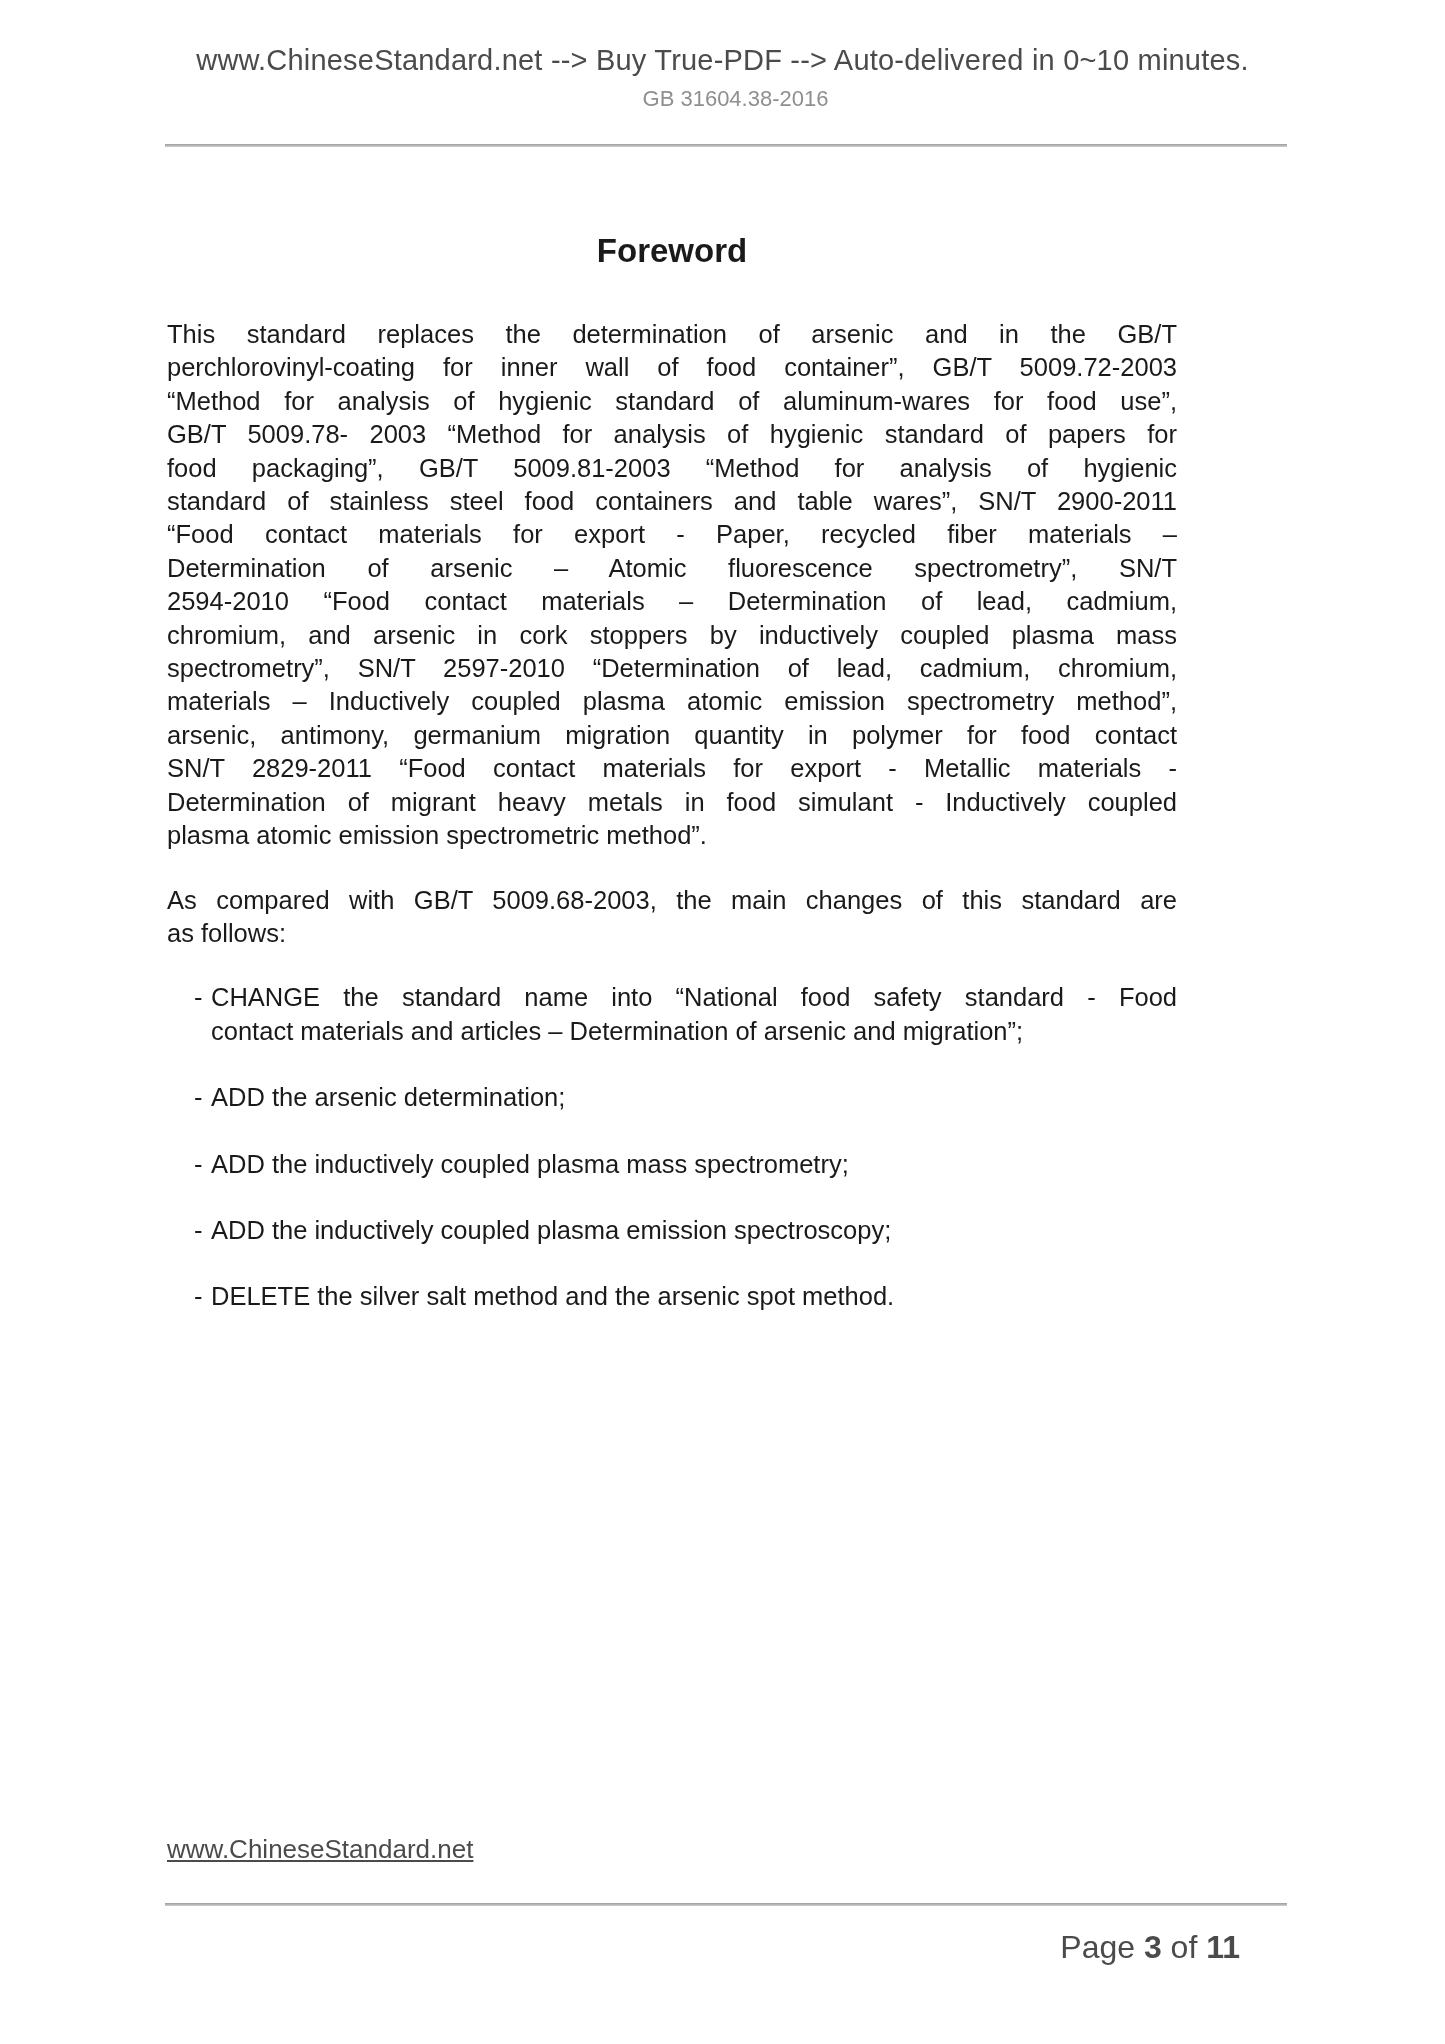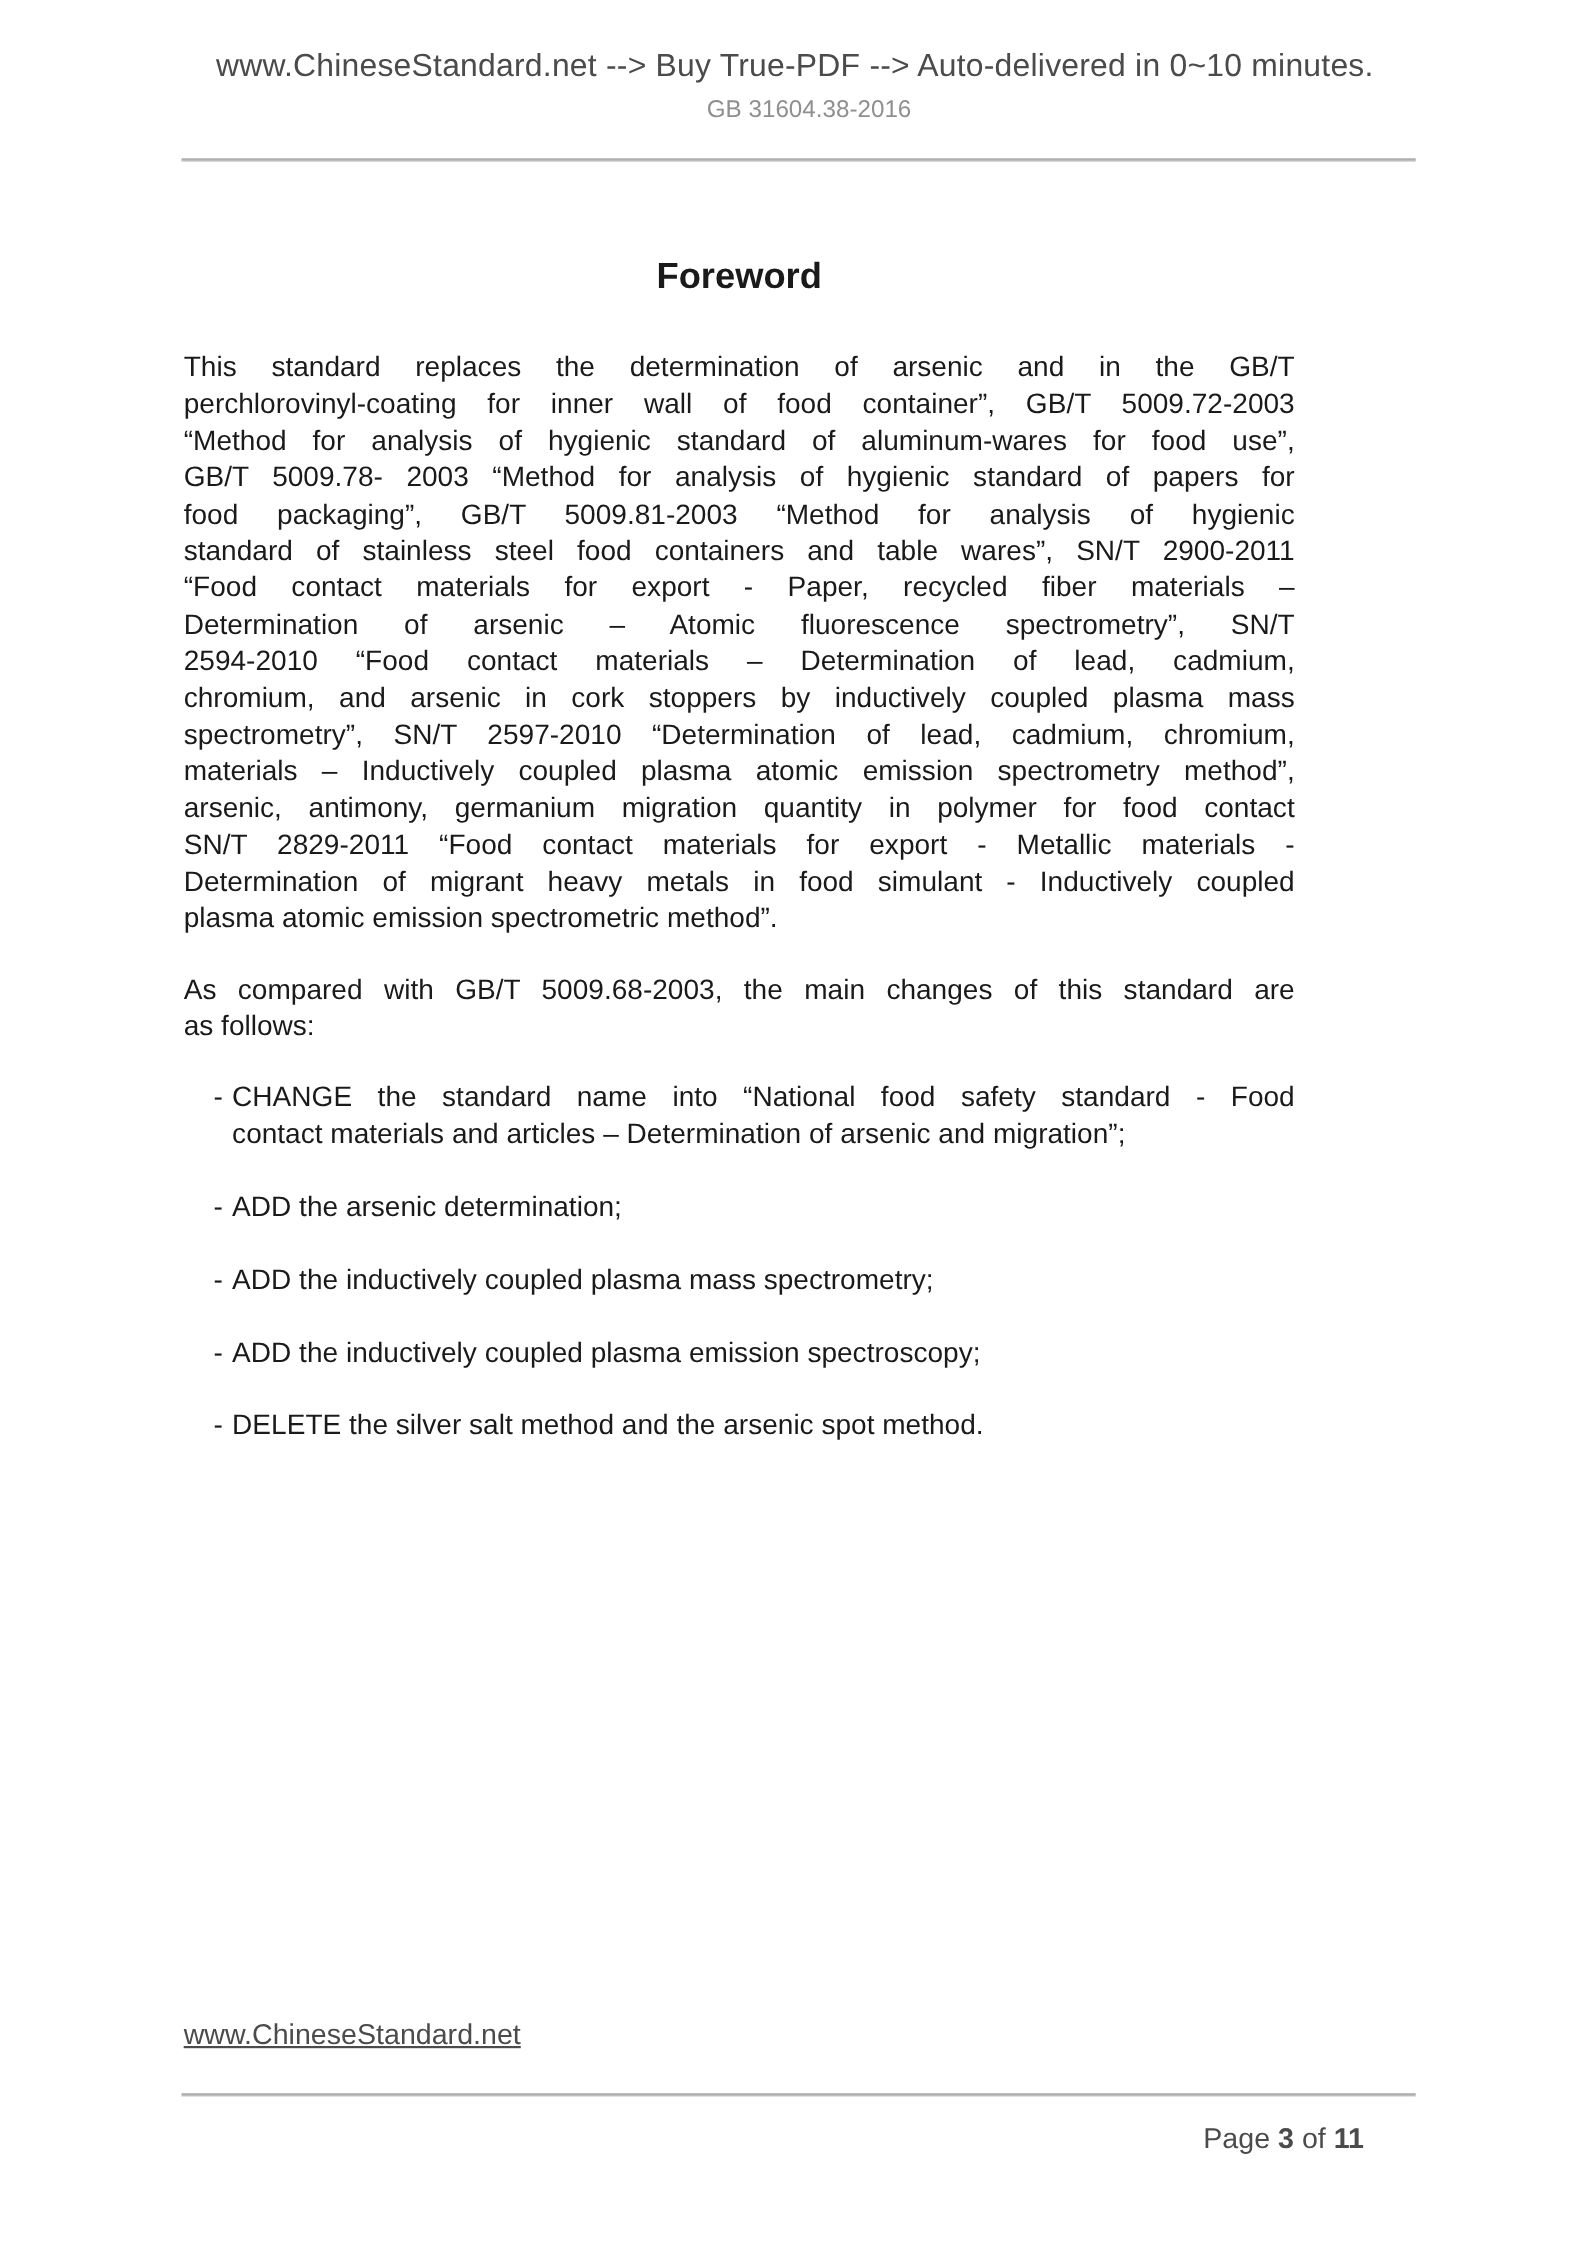--- a/index.html
+++ b/index.html
@@ -79,21 +79,21 @@
     position: absolute;
     top: 1834px; left: 167px;
     font-size: 26px;
     color: var(--footer-text, #4b4b4b);
     text-decoration: underline;
     cursor: pointer;
   }
   .footer-page {
     position: absolute;
     top: 1929px; right: 205px;
-    font-size: 26px;
+    font-size: 32px;
     color: var(--footer-text, #4b4b4b);
   }
   .footer-page b { font-weight: bold; }
 </style>
 </head>
 <body>
 
 <div class="page" style="--header-text: #4b4b4b; --doc-number: #8f8f8f; --body-text: #1a1a1a; --footer-text: #4b4b4b;">
 
   <div class="header-line1">www.ChineseStandard.net --&gt; Buy True-PDF --&gt; Auto-delivered in 0~10 minutes.</div>

